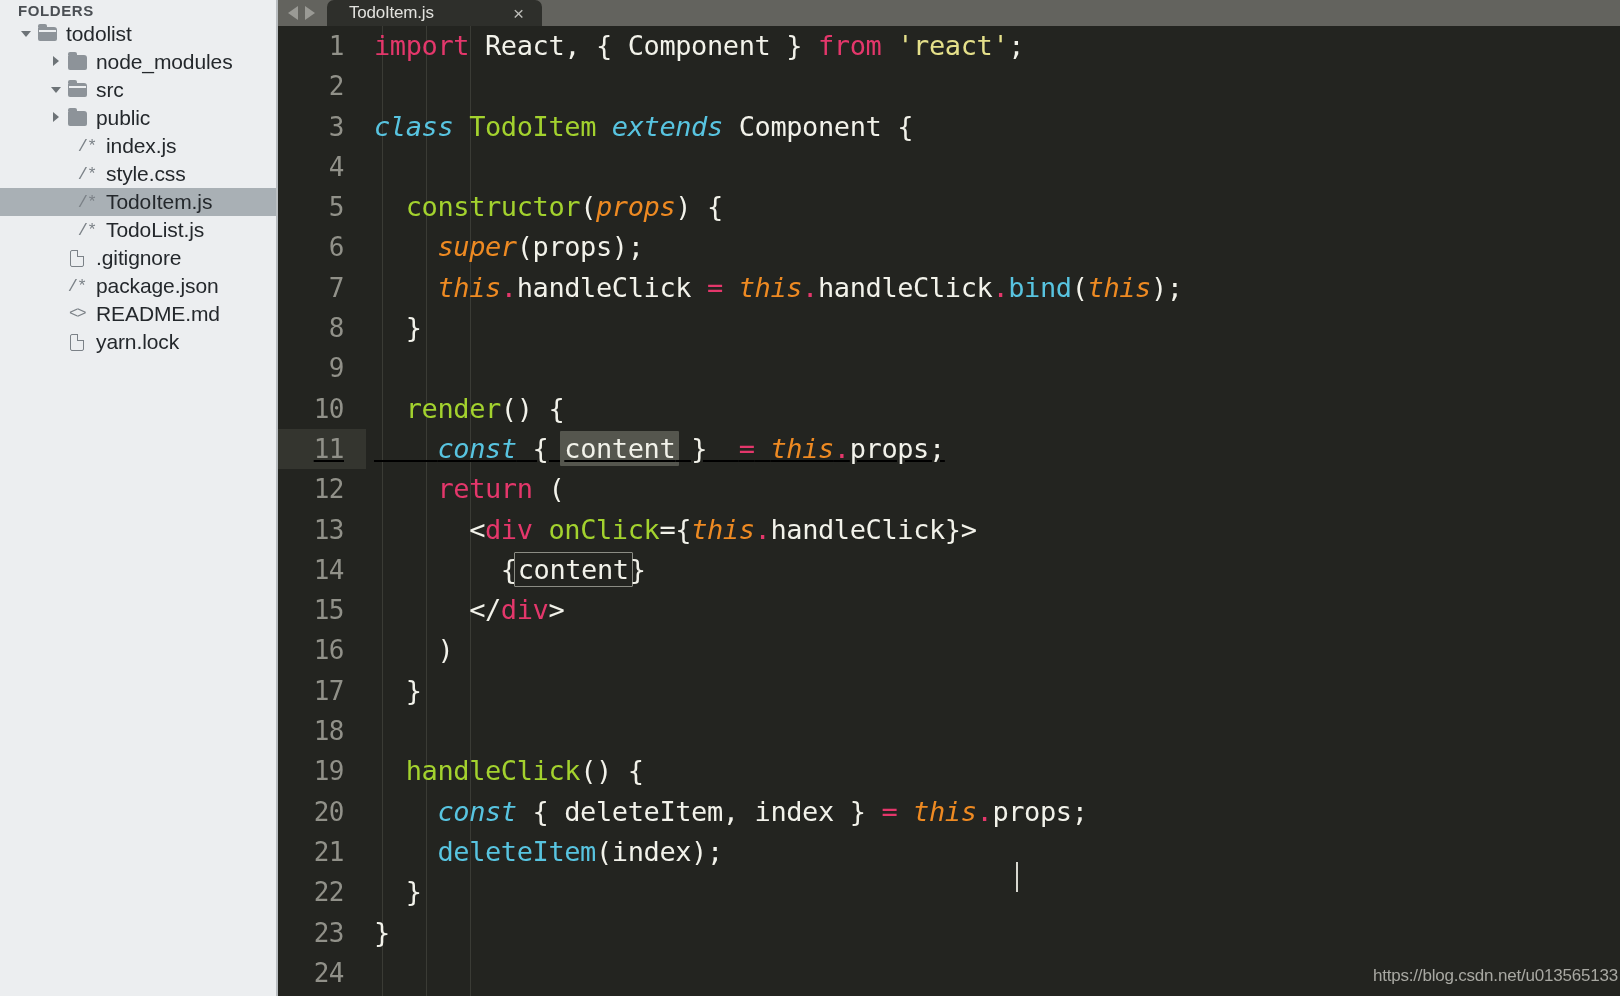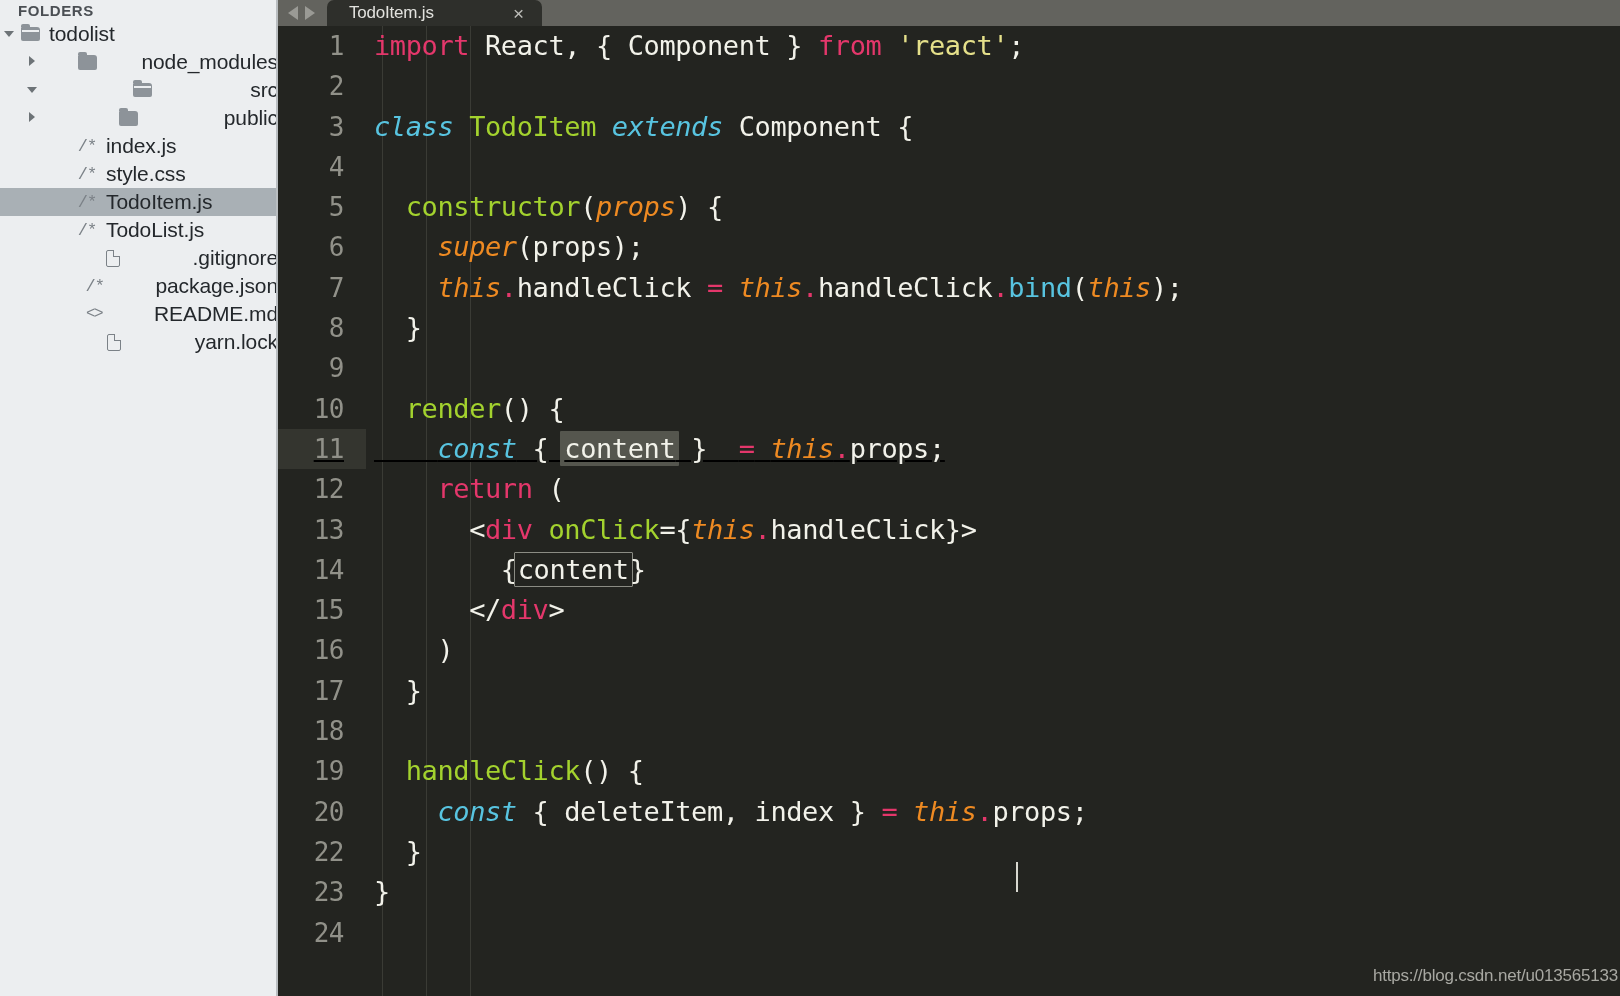--- a/index.html
+++ b/index.html
@@ -160,22 +160,22 @@
     font-size: 16px;
     color: #7b8187;
     font-family: "Liberation Mono", monospace;
     line-height: 1;
     letter-spacing: -1.5px;
   }
 
   .lbl { display: inline-block; }
 
   
-  .d0 { padding-left: 1px; }
-  .d1 { padding-left: 24px; justify-content: space-between; }
+  .d0 { padding-left: 18px; }
+  .d1 { padding-left: 48px; }
   .d2 { padding-left: 58px; }
 
   
   #editor-pane {
     position: relative;
     flex: 1 1 auto;
     height: 996px;
     background: #232420;
     overflow: hidden;
   }
@@ -468,20 +468,21 @@
           <div class="code-line active"><div class="gutter">11</div><div class="ctext"><span class="k-plain">    </span><span class="k-ctrl">const</span><span class="k-plain"> { </span><span class="k-plain sel-box">content</span><span class="k-plain"> }  </span><span class="k-op">=</span><span class="k-plain"> </span><span class="k-this">this</span><span class="k-dot">.</span><span class="k-plain">props;</span></div></div>
           <div class="code-line"><div class="gutter">12</div><div class="ctext"><span class="k-plain">    </span><span class="k-kw">return</span><span class="k-plain"> (</span></div></div>
           <div class="code-line"><div class="gutter">13</div><div class="ctext"><span class="k-plain">      &lt;</span><span class="k-tag">div</span><span class="k-plain"> </span><span class="k-fn">onClick</span><span class="k-plain">={</span><span class="k-this">this</span><span class="k-dot">.</span><span class="k-plain">handleClick}&gt;</span></div></div>
           <div class="code-line"><div class="gutter">14</div><div class="ctext"><span class="k-plain">        {</span><span class="k-plain match-box">content</span><span class="k-plain">}</span></div></div>
           <div class="code-line"><div class="gutter">15</div><div class="ctext"><span class="k-plain">      &lt;/</span><span class="k-tag">div</span><span class="k-plain">&gt;</span></div></div>
           <div class="code-line"><div class="gutter">16</div><div class="ctext"><span class="k-plain">    )</span></div></div>
           <div class="code-line"><div class="gutter">17</div><div class="ctext"><span class="k-plain">  }</span></div></div>
           <div class="code-line"><div class="gutter">18</div><div class="ctext"></div></div>
           <div class="code-line"><div class="gutter">19</div><div class="ctext"><span class="k-plain">  </span><span class="k-fn">handleClick</span><span class="k-plain">() {</span></div></div>
           <div class="code-line"><div class="gutter">20</div><div class="ctext"><span class="k-plain">    </span><span class="k-ctrl">const</span><span class="k-plain"> { deleteItem, index } </span><span class="k-op">=</span><span class="k-plain"> </span><span class="k-this">this</span><span class="k-dot">.</span><span class="k-plain">props;</span></div></div>
+          <div class="code-line"><div class="gutter">21</div><div class="ctext"><span class="k-plain">    </span><span class="k-mth">deleteItem</span><span class="k-plain">(index);</span></div></div>
           <div class="code-line"><div class="gutter">22</div><div class="ctext"><span class="k-plain">  }</span></div></div>
           <div class="code-line"><div class="gutter">23</div><div class="ctext"><span class="k-plain">}</span></div></div>
           <div class="code-line"><div class="gutter">24</div><div class="ctext"></div></div>
         </div>
       <div id="caret"></div>
     </div>
 
     <div id="watermark">https://blog.csdn.net/u013565133</div>
   </div>
 

